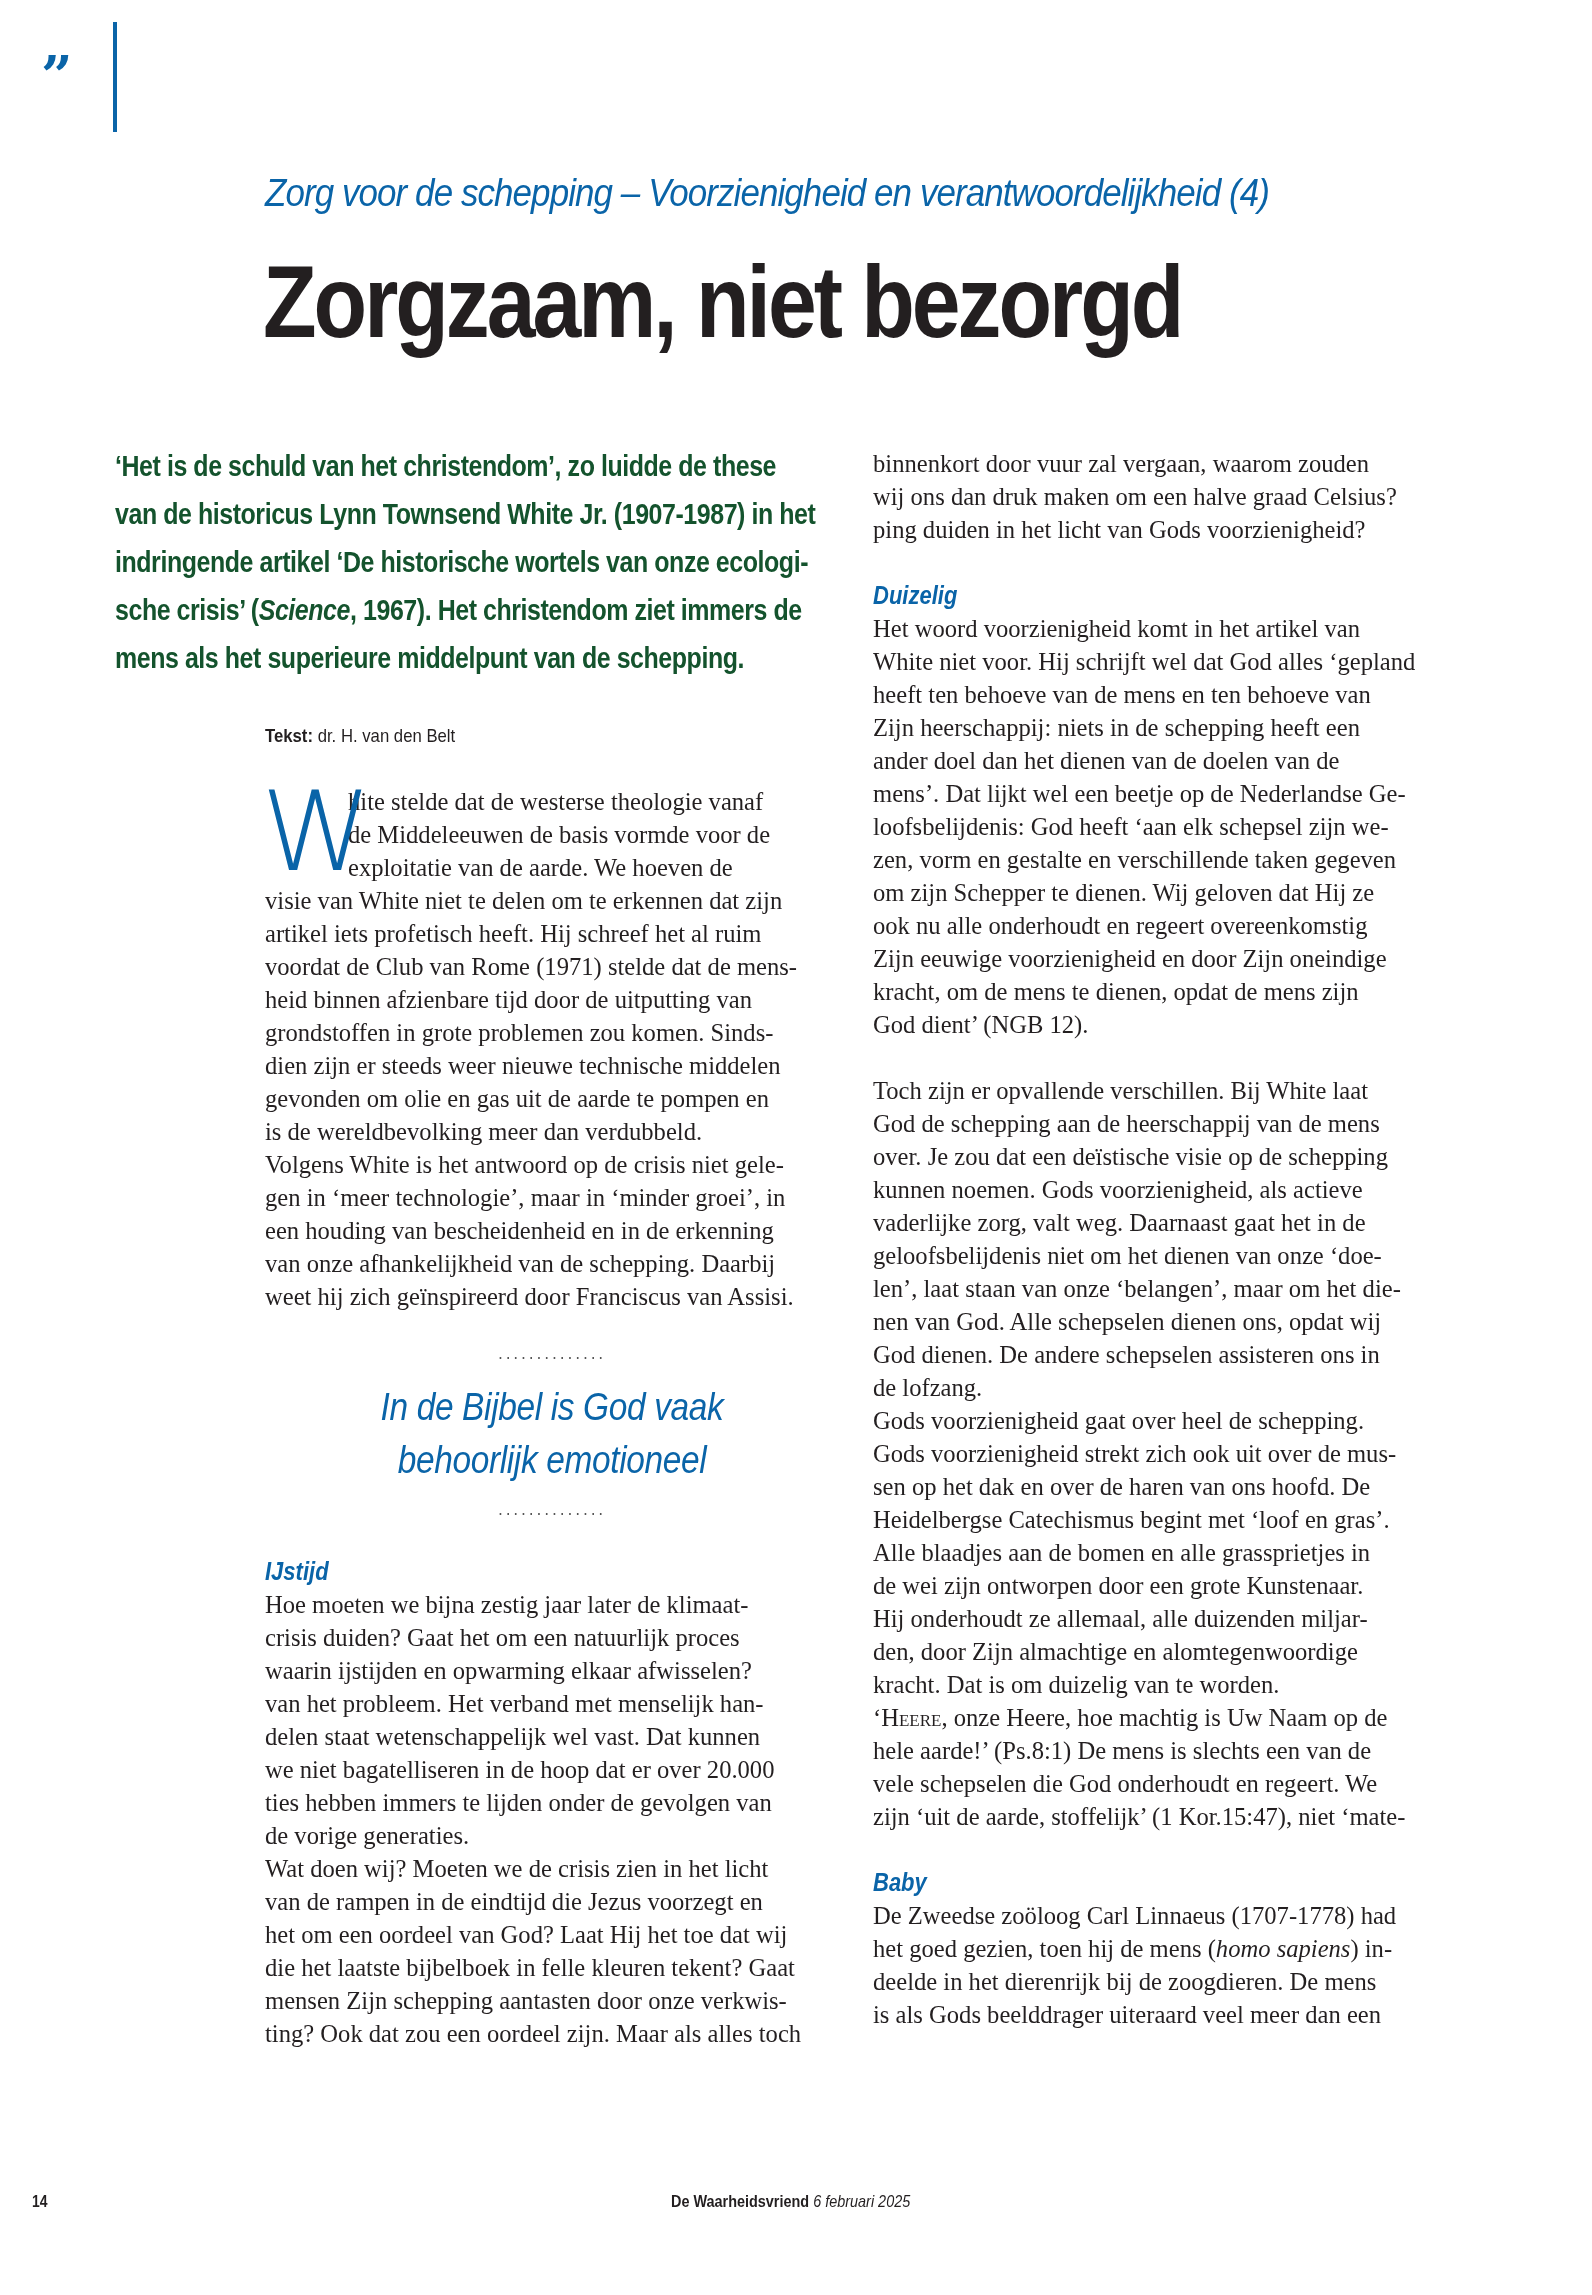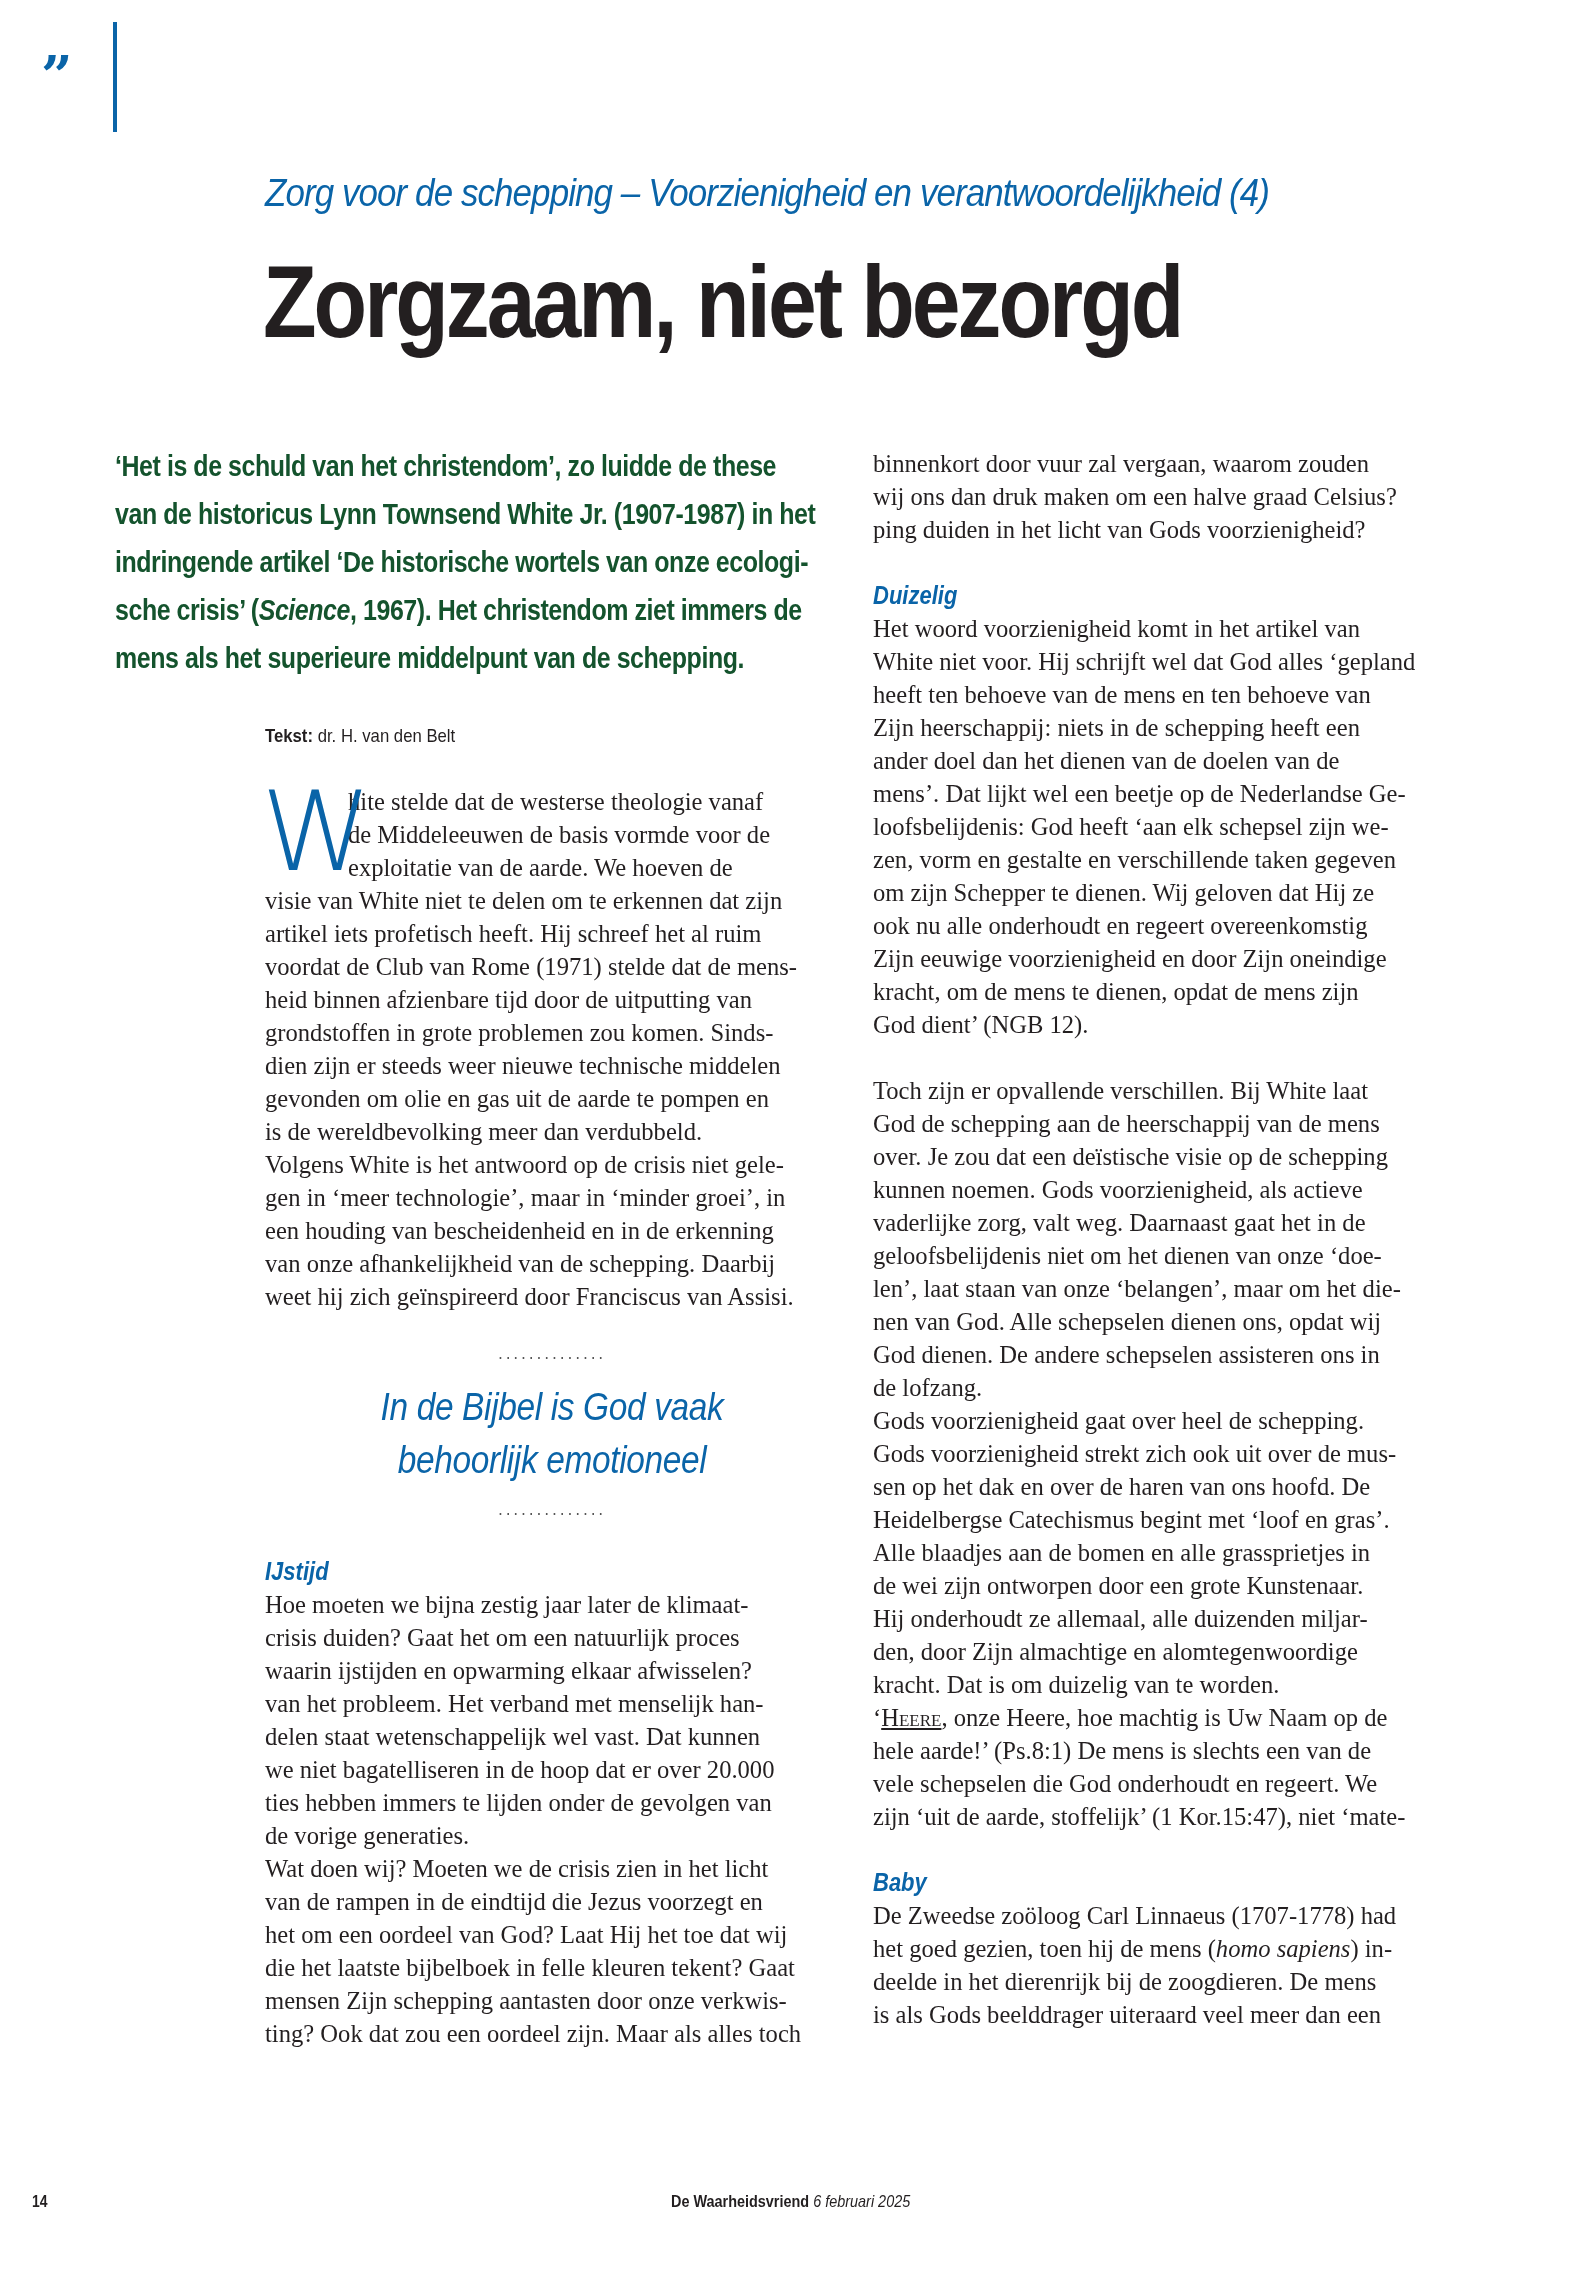--- a/index.html
+++ b/index.html
@@ -21,21 +21,21 @@
   #dropcap { position:absolute; left:-3.5px; top:0px; font-family:"DejaVu Sans", sans-serif; font-weight:200; font-size:110px; line-height:95px; color:#0a64a8; transform:scaleX(1.02); }
   .indent { padding-left:83px; }
   .subhead { display:block; font-family:"Liberation Sans", sans-serif; font-weight:bold; font-style:italic; font-size:25px; line-height:33px; height:33px; color:#0a64a8; transform:scaleX(0.88); transform-origin:left center; }
   #pullquote { position:absolute; left:265px; top:1346px; width:574px; text-align:center; }
   .dots { font-family:"DejaVu Sans", sans-serif; font-size:15.5px; letter-spacing:2.8px; color:#555; line-height:17.3px; }
   #pq-text { font-family:"Liberation Sans", sans-serif; font-style:italic; font-size:38px; line-height:53px; color:#0a64a8; transform:scaleX(0.88); letter-spacing:-0.4px; margin:17.3px 0 15.5px; }
   #page-num { position:absolute; left:32px; top:2192px; font-family:"Liberation Sans", sans-serif; font-weight:bold; font-size:16.4px; color:#231f20; transform:scaleX(0.85); transform-origin:left top; }
   #footer { position:absolute; left:671px; top:2192px; font-family:"Liberation Sans", sans-serif; font-size:16.4px; color:#231f20; white-space:nowrap; transform:scaleX(0.88); transform-origin:left top; }
   #footer b { font-weight:bold; }
   #footer i { font-style:italic; font-weight:normal; }
-  .sc { font-variant:small-caps;text-decoration:underline; }
+  .sc { font-variant:small-caps; }
 </style>
 </head>
 <body>
 
 <div id="quote-mark">”</div>
 <div id="vbar"></div>
 
 <div id="kicker">Zorg voor de schepping – Voorzienigheid en verantwoordelijkheid (4)</div>
 <h1 id="title" style="margin:0;font-weight:bold;">Zorgzaam, niet bezorgd</h1>
 

